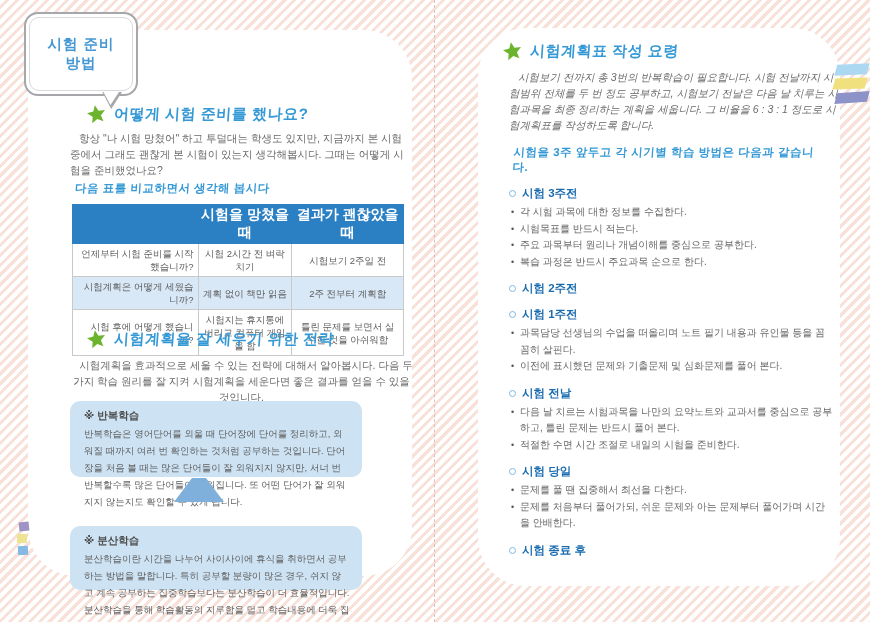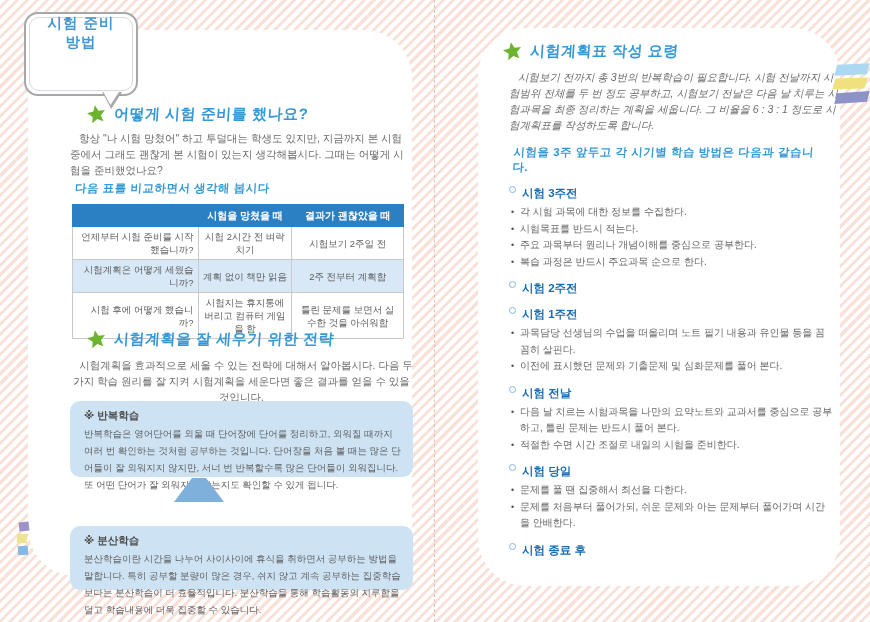--- a/index.html
+++ b/index.html
@@ -17,21 +17,21 @@
 
   
   .panel { position:absolute; background:#ffffff; }
   .panel-left  { left:28px;  top:30px; width:384px; height:546px; border-radius:48px; }
   .panel-right { left:478px; top:28px; width:362px; height:558px; border-radius:48px; }
 
   
   .bubble {
     position:absolute; left:24px; top:12px; width:114px; height:84px;
     background:#fff; border:2px solid #a5a7aa; border-radius:14px; z-index:5;
-    display:flex; flex-direction:column; align-items:center; 
+    display:flex; flex-direction:column; align-items:center; justify-content:center;
   }
   .bubble::before {
     content:""; position:absolute; inset:3px; border:1px solid #d8d9da; border-radius:10px;
   }
   .bubble-line { color:#4497d3; font-weight:bold; font-size:14.5px; line-height:19px; letter-spacing:1px; position:relative; }
   .tail-outer { position:absolute; bottom:-15px; right:14px; width:24px; height:17px; background:#a5a7aa; clip-path:polygon(18% 0,100% 0,55% 100%); z-index:4; }
   .tail-inner { position:absolute; bottom:-11px; right:17px; width:19px; height:13px; background:#fff;    clip-path:polygon(18% 0,100% 0,55% 100%); z-index:6; }
 
   
   .tape { position:absolute; width:32px; height:11px; }
@@ -53,56 +53,56 @@
   .body-text { color:#6a6a6a; font-size:10.5px; line-height:16px; }
   .indent { text-indent:9px; }
 
   
   .l-head-1 { left:58px; top:74px; }
   .l-para-1 { position:absolute; left:42px; top:100px; width:343px; }
   .l-table-intro { position:absolute; left:47px; top:151px; }
 
   .cmp-table { position:absolute; left:44px; top:174px; width:332px; border-collapse:collapse; }
   .cmp-table th {
-    background:#2b7fc3; color:#ffffff; font-size:10px; font-weight:bold;
+    background:#2b7fc3; color:#ffffff; font-size:14px; font-weight:bold;
     border:1px solid #2b7fc3; height:22px; padding:1px 2px;
   }
   .cmp-table td {
     border:1px solid #c9c9c9; color:#5c5c5c; font-size:9.5px; text-align:center;
     padding:3px 4px; line-height:13px;
   }
   .cmp-table tr.alt td { background:#d9e8f6; }
   .cmp-table td.q { text-align:right; }
   .col-q { width:126px; } .col-a { width:94px; } .col-b { width:112px; }
 
   .l-head-2 { left:58px; top:299px; }
   .l-para-2 { position:absolute; left:42px; top:327px; width:343px;text-align:center; }
 
   .study-box {
-    position:absolute; left:42px; width:343px; background:#cde3f4; border-radius:10px;
+    position:absolute; left:42px; width:292px; background:#cde3f4; border-radius:10px;
     padding:8px 12px 6px 14px;
   }
   .box-1 { top:371px; height:76px; }
   .box-2 { top:496px; height:64px; }
   .box-title { color:#4f4f4f; font-weight:bold; font-size:10.5px; margin-bottom:2px; }
   .box-body  { color:#5f5f5f; font-size:9.5px; line-height:17px; }
 
   .trapezoid {
     position:absolute; left:146px; top:448px; width:50px; height:0;
     border-bottom:24px solid #7fb0dc; border-left:18px solid transparent; border-right:18px solid transparent;
   }
 
   
   .r-content { position:absolute; left:0; top:0; width:100%; padding:13px 14px 0 24px; }
   .r-head { display:flex; align-items:center; gap:7px; }
   .r-para { margin:7px 0 0 7px; width:330px;font-style:italic; }
   .r-sub  { margin:12px 0 0 11px; }
 
   .r-section { margin:11px 0 0 7px; }
-  .r-sec-head { display:flex; gap:6px; margin-bottom:3px; }
+  .r-sec-head { display:flex; align-items:center; gap:6px; margin-bottom:3px; }
   .ring { width:7px; height:7px; border:1.5px solid #7fb8e2; border-radius:50%; display:inline-block; flex:0 0 auto; }
   .r-sec-title { color:#1a6cb0; font-weight:bold; font-size:11.5px; }
   .r-items { list-style:none; margin-left:2px; }
   .r-items li { color:#666666; font-size:10px; line-height:16.5px; padding-left:9px; position:relative; width:322px; }
   .r-items li::before { content:"\2022"; position:absolute; left:0; top:0; color:#555; font-size:9px; }
 </style>
 </head>
 <body>
 
 <div class="page">

